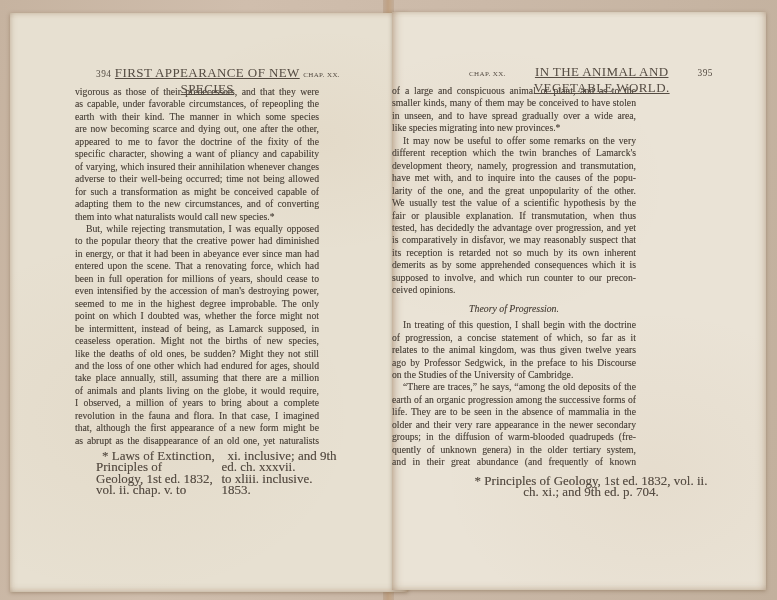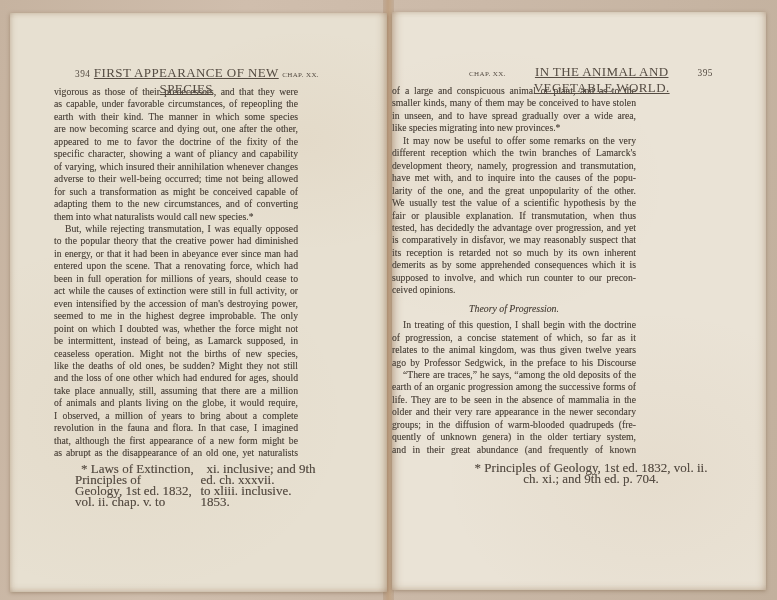--- a/index.html
+++ b/index.html
@@ -25,20 +25,21 @@
     left:10px;top:13px;width:377px;height:579px;
     background:
       radial-gradient(ellipse 220px 160px at 78% 22%, rgba(170,125,70,.06), transparent 70%),
       radial-gradient(ellipse 300px 240px at 30% 70%, rgba(160,120,70,.05), transparent 75%),
       #e7e0d1;
     box-shadow:inset -7px 0 9px -5px rgba(130,90,55,.45),
                inset 4px 0 7px -4px rgba(130,90,55,.30),
                inset 0 -5px 8px -5px rgba(130,90,55,.30),
                inset 0 4px 7px -5px rgba(130,90,55,.25),
                0 1px 4px rgba(90,60,30,.35);
+    padding-left:21px;
   }
   .page-right{
     left:392px;top:12px;width:374px;height:578px;
     background:
       radial-gradient(ellipse 260px 200px at 25% 30%, rgba(170,125,70,.05), transparent 70%),
       radial-gradient(ellipse 280px 220px at 70% 80%, rgba(160,120,70,.06), transparent 75%),
       #eae3d6;
     box-shadow:inset 7px 0 9px -5px rgba(130,90,55,.45),
                inset -6px 0 9px -5px rgba(130,90,55,.35),
                inset 0 -5px 8px -5px rgba(130,90,55,.25),
@@ -113,21 +114,20 @@
           <div class="line">for such a transformation as might be conceived capable of</div>
           <div class="line">adapting them to the new circumstances, and of converting</div>
           <div class="line lastline">them into what naturalists would call new species.*</div>
         </div>
         <div>
           <div class="line firstline">But, while rejecting transmutation, I was equally opposed</div>
           <div class="line">to the popular theory that the creative power had diminished</div>
           <div class="line">in energy, or that it had been in abeyance ever since man had</div>
           <div class="line">entered upon the scene.  That a renovating force, which had</div>
           <div class="line">been in full operation for millions of years, should cease to</div>
-          <div class="line">act while the causes of extinction were still in full activity, or</div>
           <div class="line">even intensified by the accession of man's destroying power,</div>
           <div class="line">seemed to me in the highest degree improbable.  The only</div>
           <div class="line">point on which I doubted was, whether the force might not</div>
           <div class="line">be intermittent, instead of being, as Lamarck supposed, in</div>
           <div class="line">ceaseless operation.  Might not the births of new species,</div>
           <div class="line">like the deaths of old ones, be sudden?  Might they not still</div>
           <div class="line">and the loss of one other which had endured for ages, should</div>
           <div class="line">take place annually, still, assuming that there are a million</div>
           <div class="line">of animals and plants living on the globe, it would require,</div>
           <div class="line">I observed, a million of years to bring about a complete</div>
@@ -175,20 +175,21 @@
           <div class="line">demerits as by some apprehended consequences which it is</div>
           <div class="line">supposed to involve, and which run counter to our precon-</div>
           <div class="line lastline">ceived opinions.</div>
         </div>
         <div class="section-heading">Theory of Progression.</div>
         <div>
           <div class="line firstline">In treating of this question, I shall begin with the doctrine</div>
           <div class="line">of progression, a concise statement of which, so far as it</div>
           <div class="line">relates to the animal kingdom, was thus given twelve years</div>
           <div class="line">ago by Professor Sedgwick, in the preface to his Discourse</div>
+          <div class="line lastline">on the Studies of the University of Cambridge.</div>
         </div>
         <div>
           <div class="line firstline">“There are traces,” he says, “among the old deposits of the</div>
           <div class="line">earth of an organic progression among the successive forms of</div>
           <div class="line">life.  They are to be seen in the absence of mammalia in the</div>
           <div class="line">older and their very rare appearance in the newer secondary</div>
           <div class="line">groups; in the diffusion of warm-blooded quadrupeds (fre-</div>
           <div class="line">quently of unknown genera) in the older tertiary system,</div>
           <div class="line">and in their great abundance (and frequently of known</div>
         </div>

